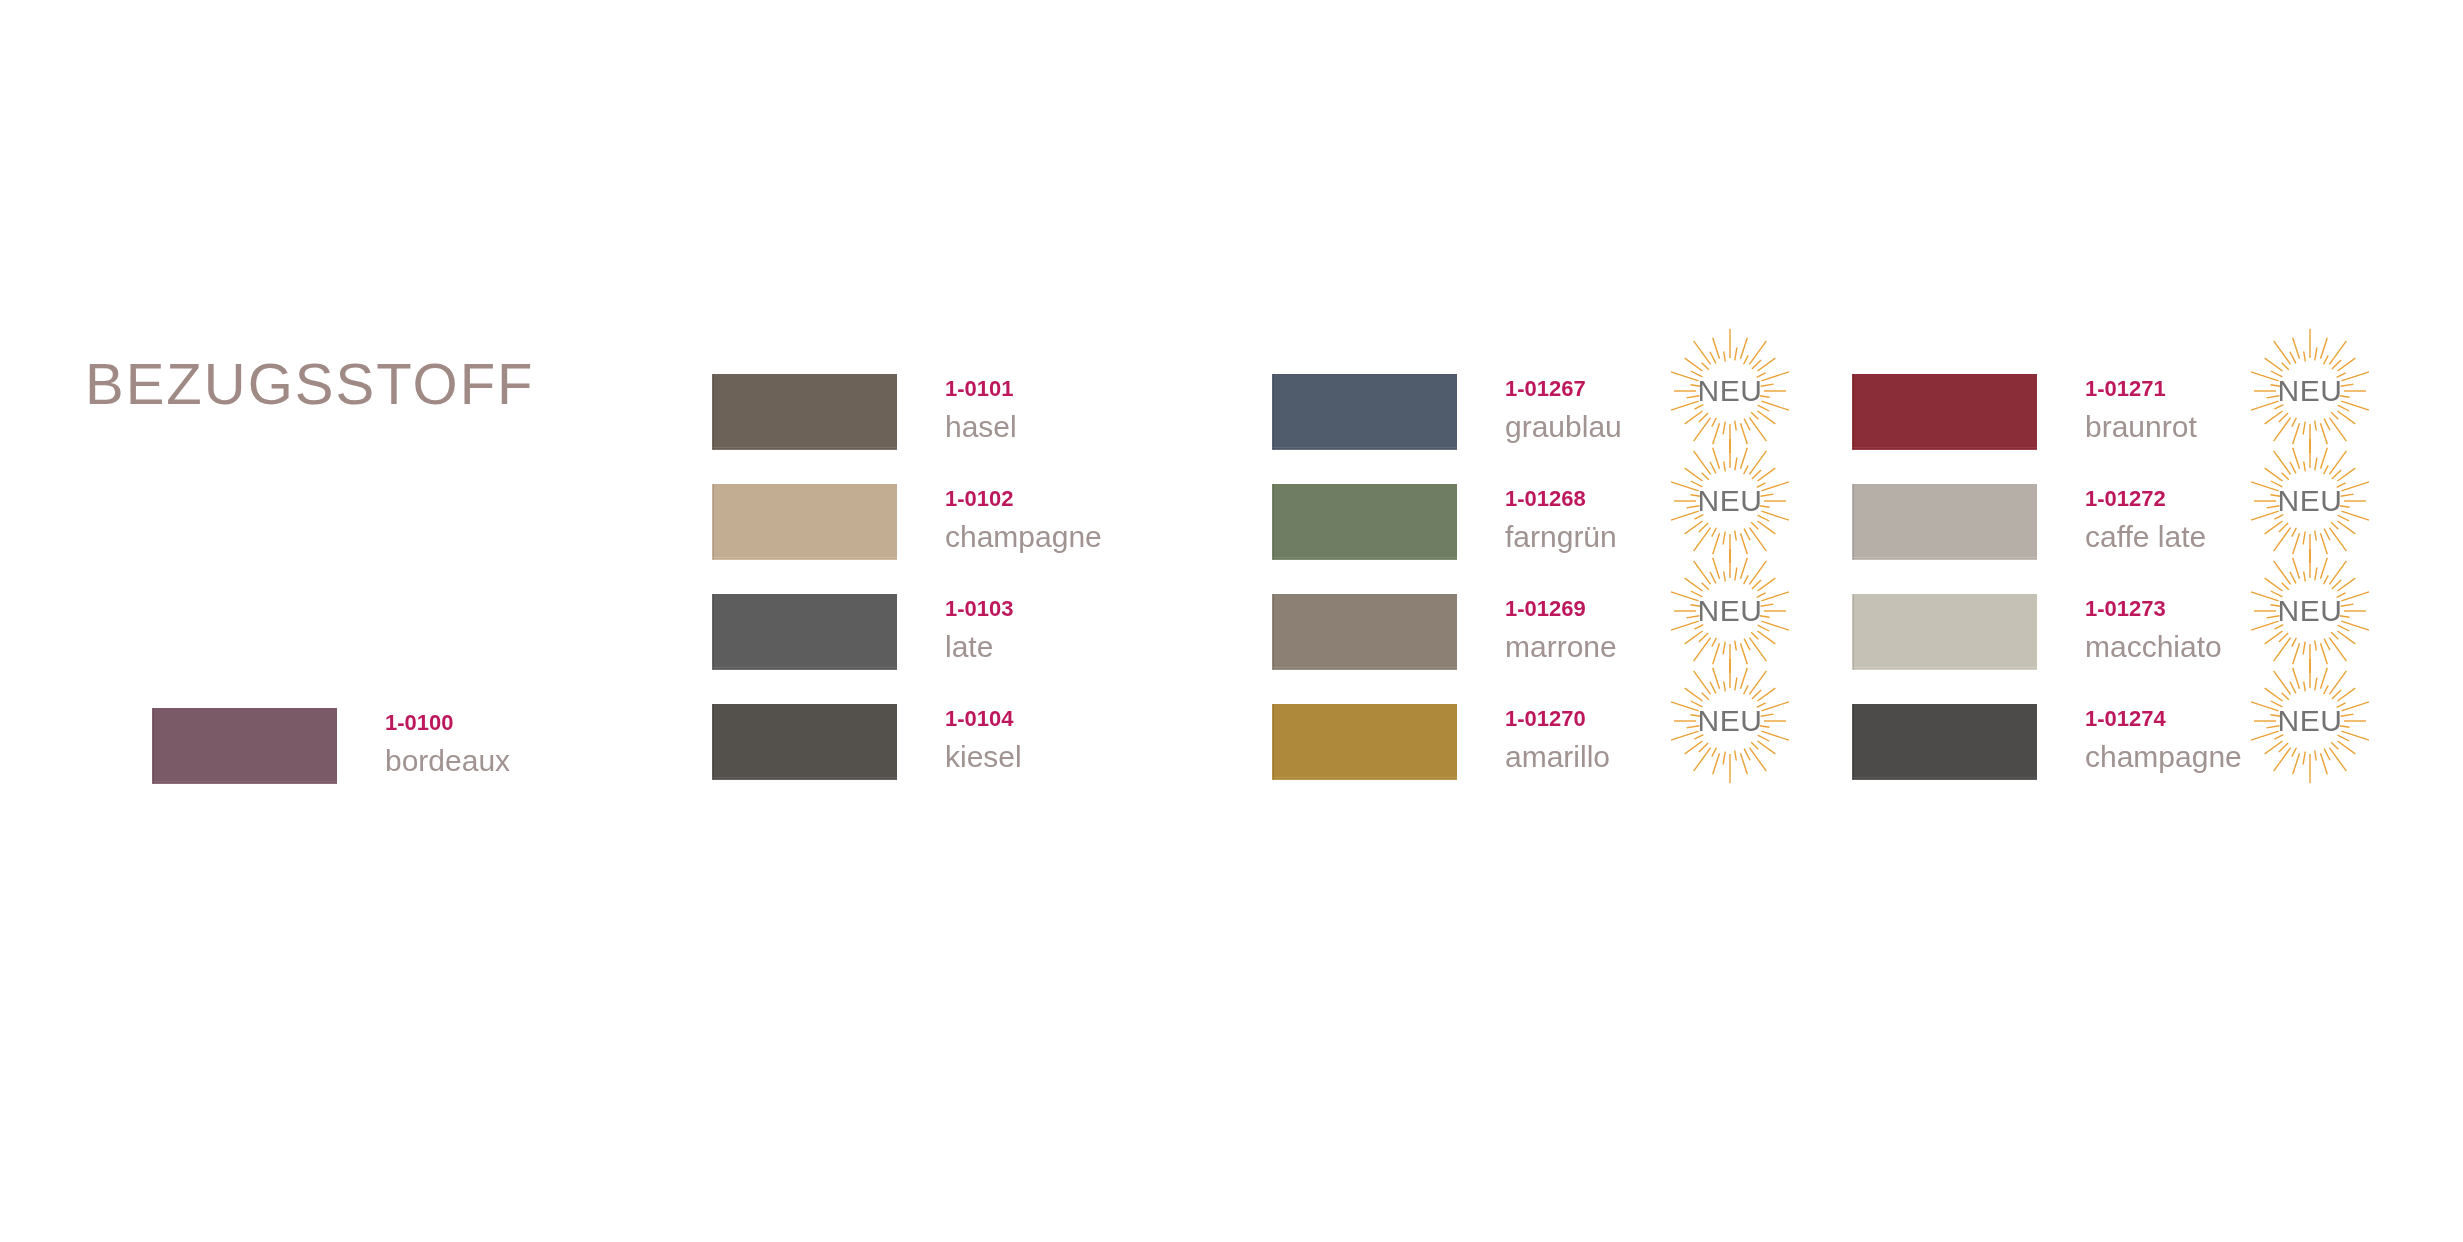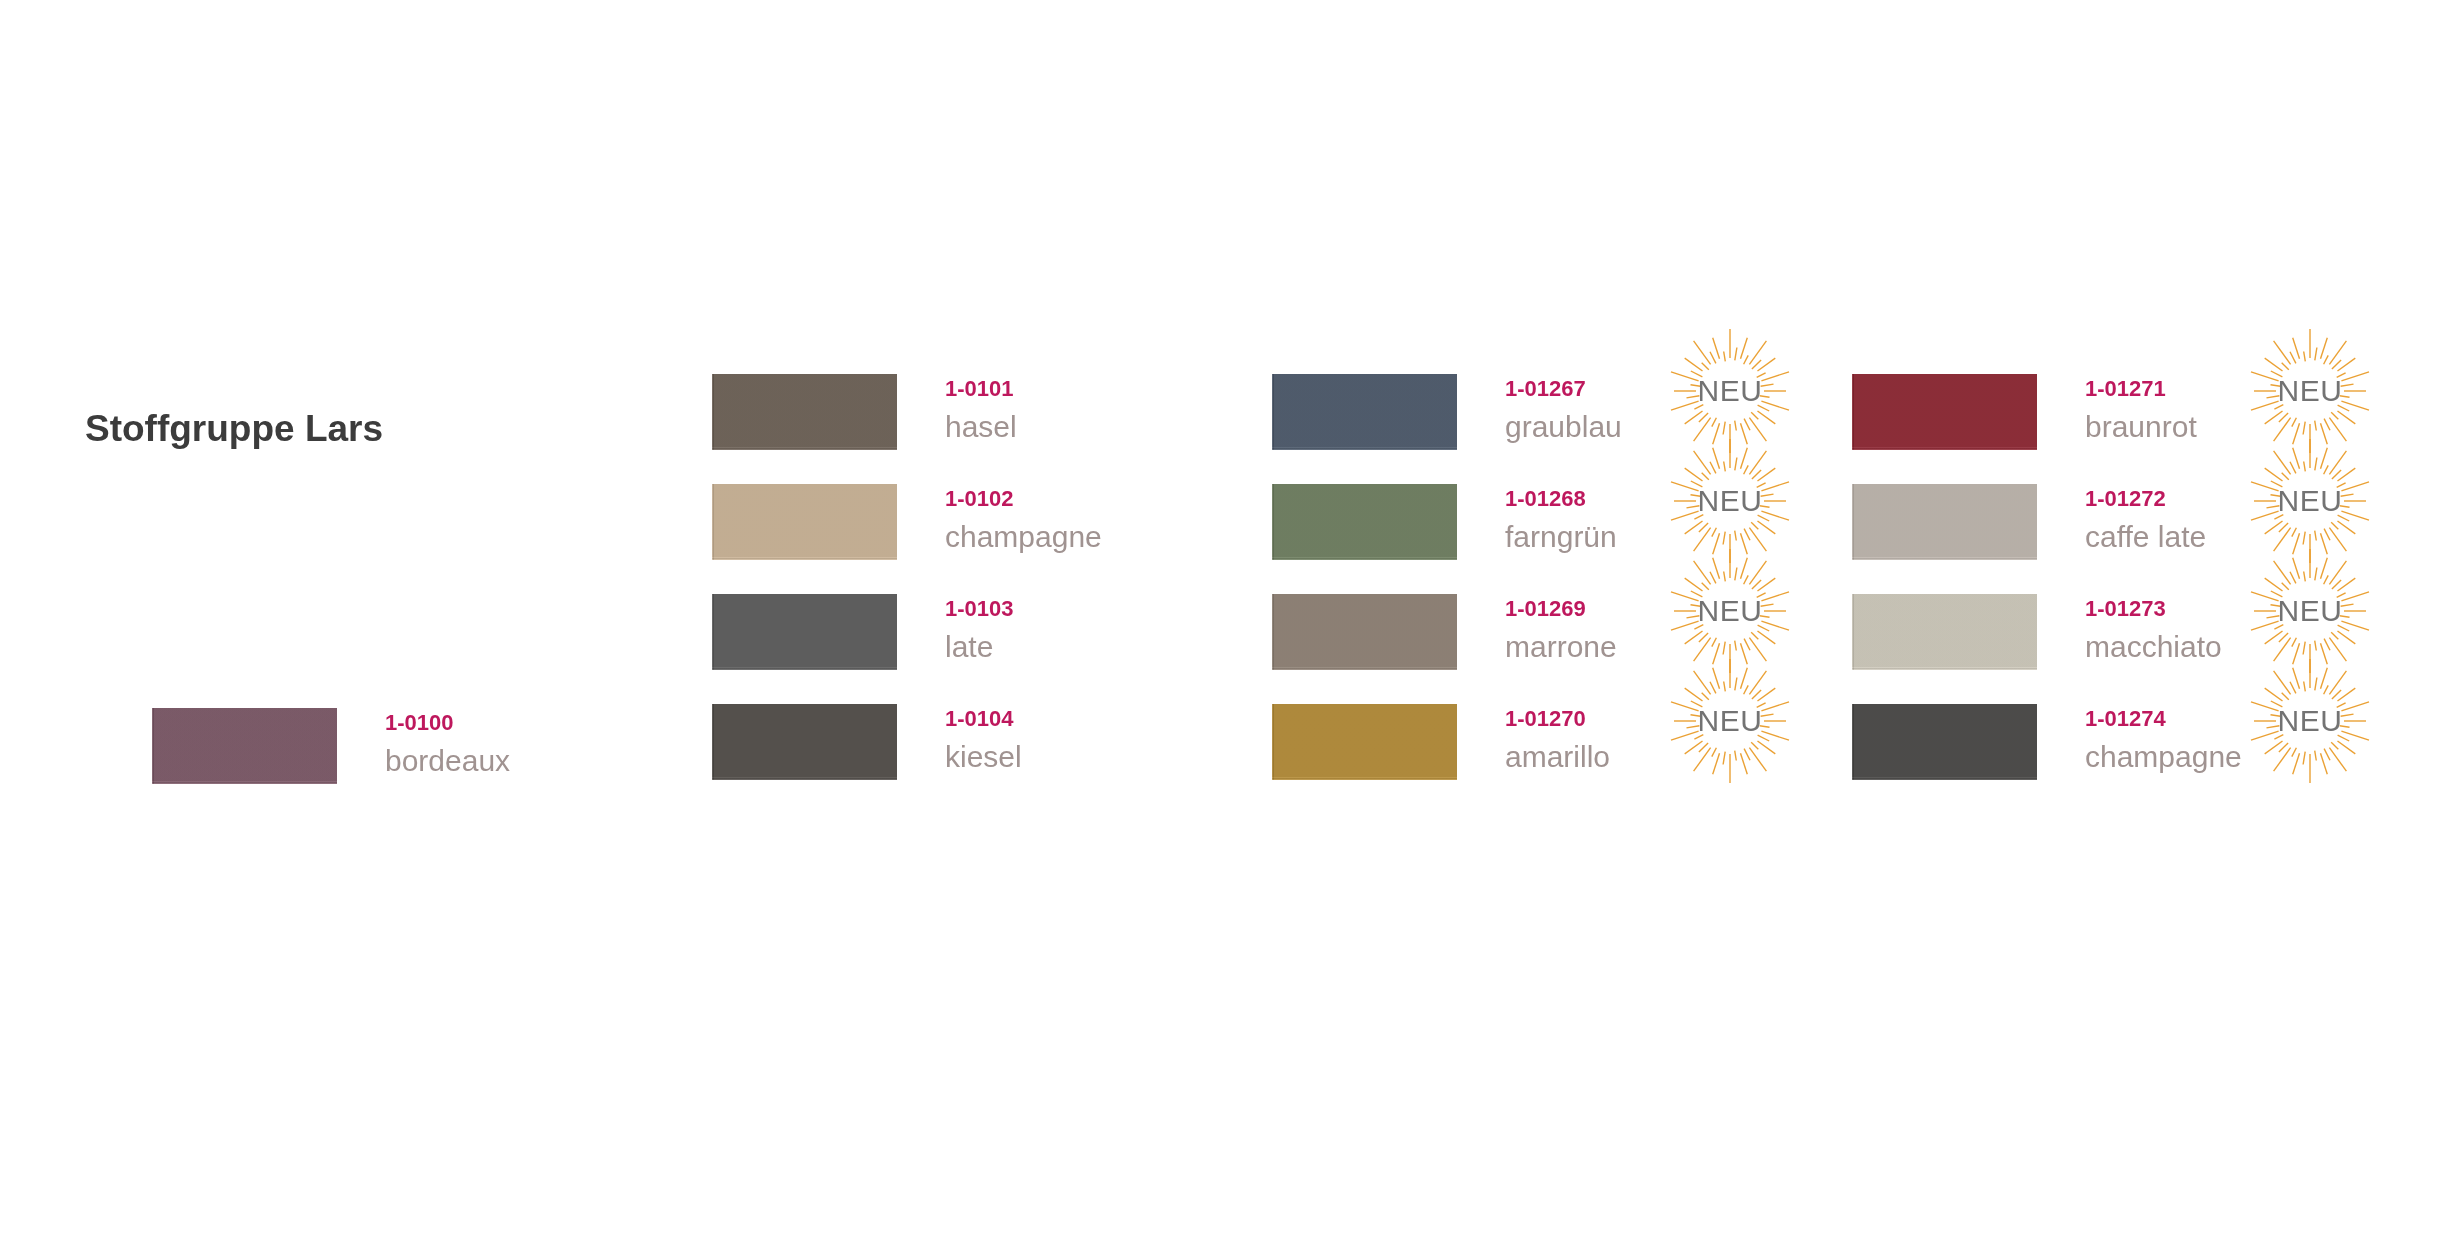--- a/index.html
+++ b/index.html
@@ -116,21 +116,21 @@
     font-weight: 400;
     letter-spacing: 0.5px;
     color: #737373;
     line-height: 1;
   }
 </style>
 </head>
 <body>
 
 <div id="heading-block">
-  <div id="group-subtitle">Stoffgruppe Lars</div>
+  <div id="page-title">BEZUGSSTOFF</div>
 </div>
 
 <div id="column-0" class="column">
     <div class="swatch-row">
       <div class="swatch-chip" style="background: linear-gradient(0deg, rgba(255, 255, 255, 0.1) 1px, rgba(0, 0, 0, 0.08) 1px, rgba(0, 0, 0, 0.08) 2px, rgba(255, 255, 255, 0.06) 2px, rgba(255, 255, 255, 0.06) 3px, rgba(0, 0, 0, 0.05) 3px, rgba(0, 0, 0, 0.05) 4px), linear-gradient(90deg, rgba(255, 255, 255, 0.12) 1px, rgba(0, 0, 0, 0.09) 1px, rgba(0, 0, 0, 0.09) 2px, rgba(255, 255, 255, 0.05) 2px, rgba(255, 255, 255, 0.05) 3px), linear-gradient(rgb(122, 86, 101), rgb(122, 86, 101));"></div>
       <div class="swatch-text">
         <div class="swatch-code">1-0100</div>
         <div class="swatch-name">bordeaux</div>
       </div>
     </div>

